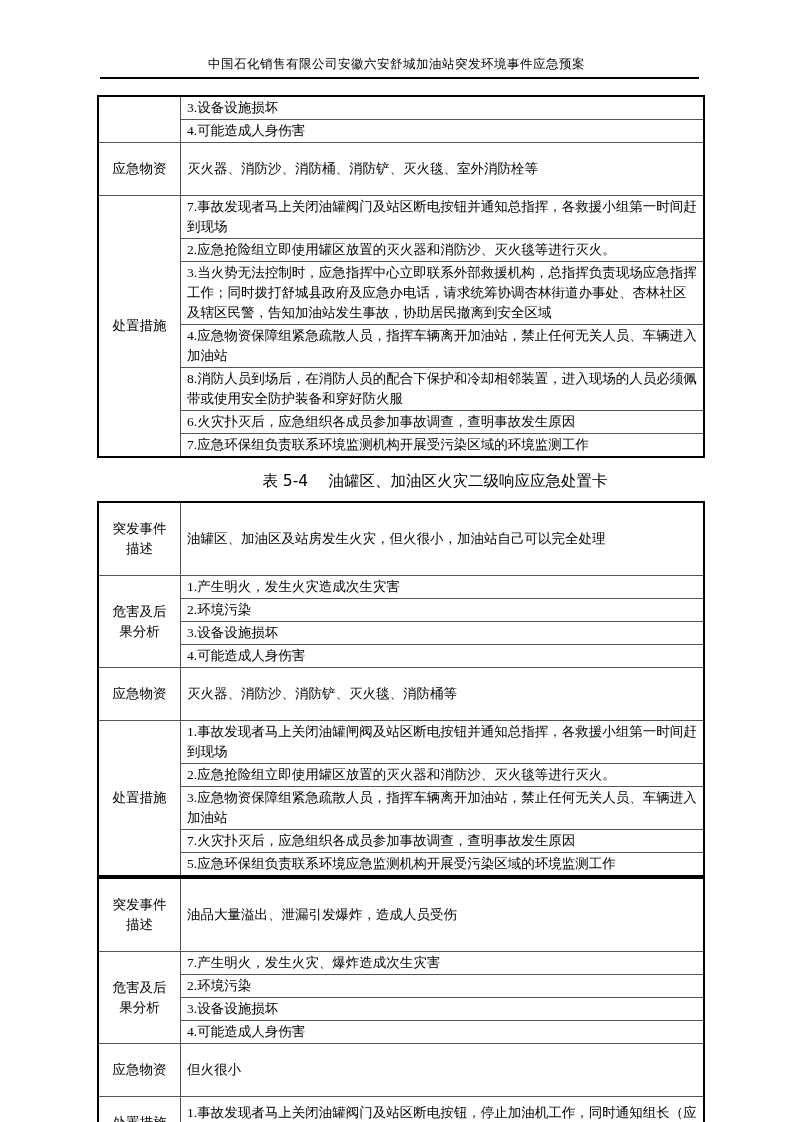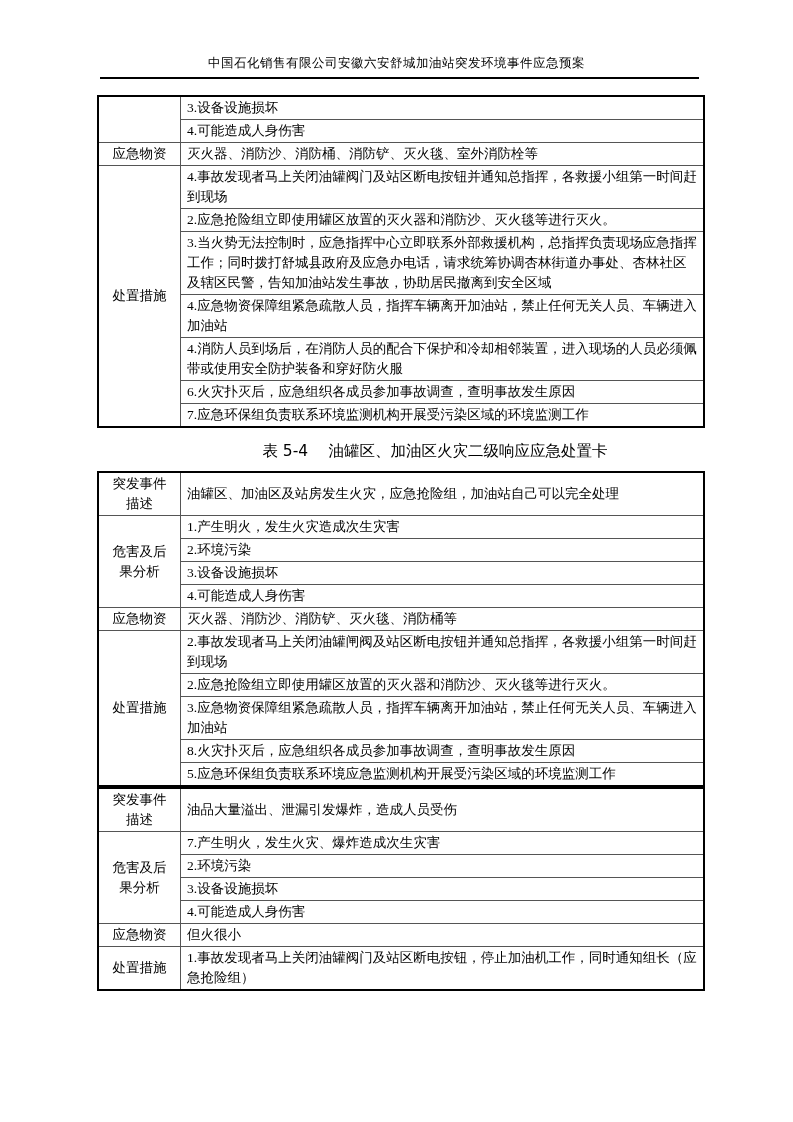--- a/index.html
+++ b/index.html
@@ -10,21 +10,20 @@
     background:#ffffff;
     font-family:"Liberation Serif","DejaVu Serif",serif;
     color:#000;
     overflow:hidden;
   }
   .header-title {
     position:absolute; top:55px; left:0; width:100%;
     text-align:center;
     font-size:12.5px; line-height:18px;
     letter-spacing:0.5px;
-    font-family:Liberation Mono, monospace;
   }
   .header-rule {
     position:absolute; top:77px; left:100px; width:599px;
     border-top:2px solid #000;
     height:0;
   }
   .content {
     position:absolute; top:95px; left:97px; width:676px;
   }
   table.doc-table {
@@ -35,21 +34,21 @@
     font-size:13.5px;
     line-height:20px;
   }
   table.doc-table td {
     border:1px solid #555;
     vertical-align:middle;
     overflow:hidden;
   }
   table.doc-table td.label {
     width:61px;
-    padding:1px 10px;
+    padding:16px 10px;
     text-align:center;
   }
   table.doc-table td.item {
     padding:1px 6px;
     text-align:left;
     word-break:break-all;
   }
   table.doc-table td.item.center {
   }
   .table-title {
@@ -91,82 +90,82 @@
             </tr>
             <tr>
               <td class="item">4.可能造成人身伤害</td>
             </tr>
             <tr>
               <td class="label" rowspan="1">应急物资</td>
               <td class="item center">灭火器、消防沙、消防桶、消防铲、灭火毯、室外消防栓等</td>
             </tr>
             <tr>
               <td class="label" rowspan="7">处置措施</td>
-              <td class="item">4.事故发现者马上关闭油罐阀门及站区断电按钮并通知总指挥，各救援小组第一时间赶到现场</td>
+              <td class="item">7.事故发现者马上关闭油罐阀门及站区断电按钮并通知总指挥，各救援小组第一时间赶到现场</td>
             </tr>
             <tr>
               <td class="item">2.应急抢险组立即使用罐区放置的灭火器和消防沙、灭火毯等进行灭火。</td>
             </tr>
             <tr>
               <td class="item">3.当火势无法控制时，应急指挥中心立即联系外部救援机构，总指挥负责现场应急指挥工作；同时拨打舒城县政府及应急办电话，请求统筹协调杏林街道办事处、杏林社区及辖区民警，告知加油站发生事故，协助居民撤离到安全区域</td>
             </tr>
             <tr>
               <td class="item">4.应急物资保障组紧急疏散人员，指挥车辆离开加油站，禁止任何无关人员、车辆进入加油站</td>
             </tr>
             <tr>
-              <td class="item">4.消防人员到场后，在消防人员的配合下保护和冷却相邻装置，进入现场的人员必须佩带或使用安全防护装备和穿好防火服</td>
+              <td class="item">8.消防人员到场后，在消防人员的配合下保护和冷却相邻装置，进入现场的人员必须佩带或使用安全防护装备和穿好防火服</td>
             </tr>
             <tr>
               <td class="item">6.火灾扑灭后，应急组织各成员参加事故调查，查明事故发生原因</td>
             </tr>
             <tr>
               <td class="item">7.应急环保组负责联系环境监测机构开展受污染区域的环境监测工作</td>
             </tr>
           </tbody>
         </table>
       </div>
 
     <div class="table-title">表 5-4　 油罐区、加油区火灾二级响应应急处置卡</div>
 
     <div>
         <table class="doc-table">
           <tbody>
             <tr>
               <td class="label" rowspan="1">突发事件描述</td>
-              <td class="item center">油罐区、加油区及站房发生火灾，应急抢险组，加油站自己可以完全处理</td>
+              <td class="item center">油罐区、加油区及站房发生火灾，但火很小，加油站自己可以完全处理</td>
             </tr>
             <tr>
               <td class="label" rowspan="4">危害及后果分析</td>
               <td class="item">1.产生明火，发生火灾造成次生灾害</td>
             </tr>
             <tr>
               <td class="item">2.环境污染</td>
             </tr>
             <tr>
               <td class="item">3.设备设施损坏</td>
             </tr>
             <tr>
               <td class="item">4.可能造成人身伤害</td>
             </tr>
             <tr>
               <td class="label" rowspan="1">应急物资</td>
               <td class="item center">灭火器、消防沙、消防铲、灭火毯、消防桶等</td>
             </tr>
             <tr>
               <td class="label" rowspan="5">处置措施</td>
-              <td class="item">2.事故发现者马上关闭油罐闸阀及站区断电按钮并通知总指挥，各救援小组第一时间赶到现场</td>
+              <td class="item">1.事故发现者马上关闭油罐闸阀及站区断电按钮并通知总指挥，各救援小组第一时间赶到现场</td>
             </tr>
             <tr>
               <td class="item">2.应急抢险组立即使用罐区放置的灭火器和消防沙、灭火毯等进行灭火。</td>
             </tr>
             <tr>
               <td class="item">3.应急物资保障组紧急疏散人员，指挥车辆离开加油站，禁止任何无关人员、车辆进入加油站</td>
             </tr>
             <tr>
-              <td class="item">8.火灾扑灭后，应急组织各成员参加事故调查，查明事故发生原因</td>
+              <td class="item">7.火灾扑灭后，应急组织各成员参加事故调查，查明事故发生原因</td>
             </tr>
             <tr>
               <td class="item">5.应急环保组负责联系环境应急监测机构开展受污染区域的环境监测工作</td>
             </tr>
           </tbody>
         </table>
       </div>
 
 
 

